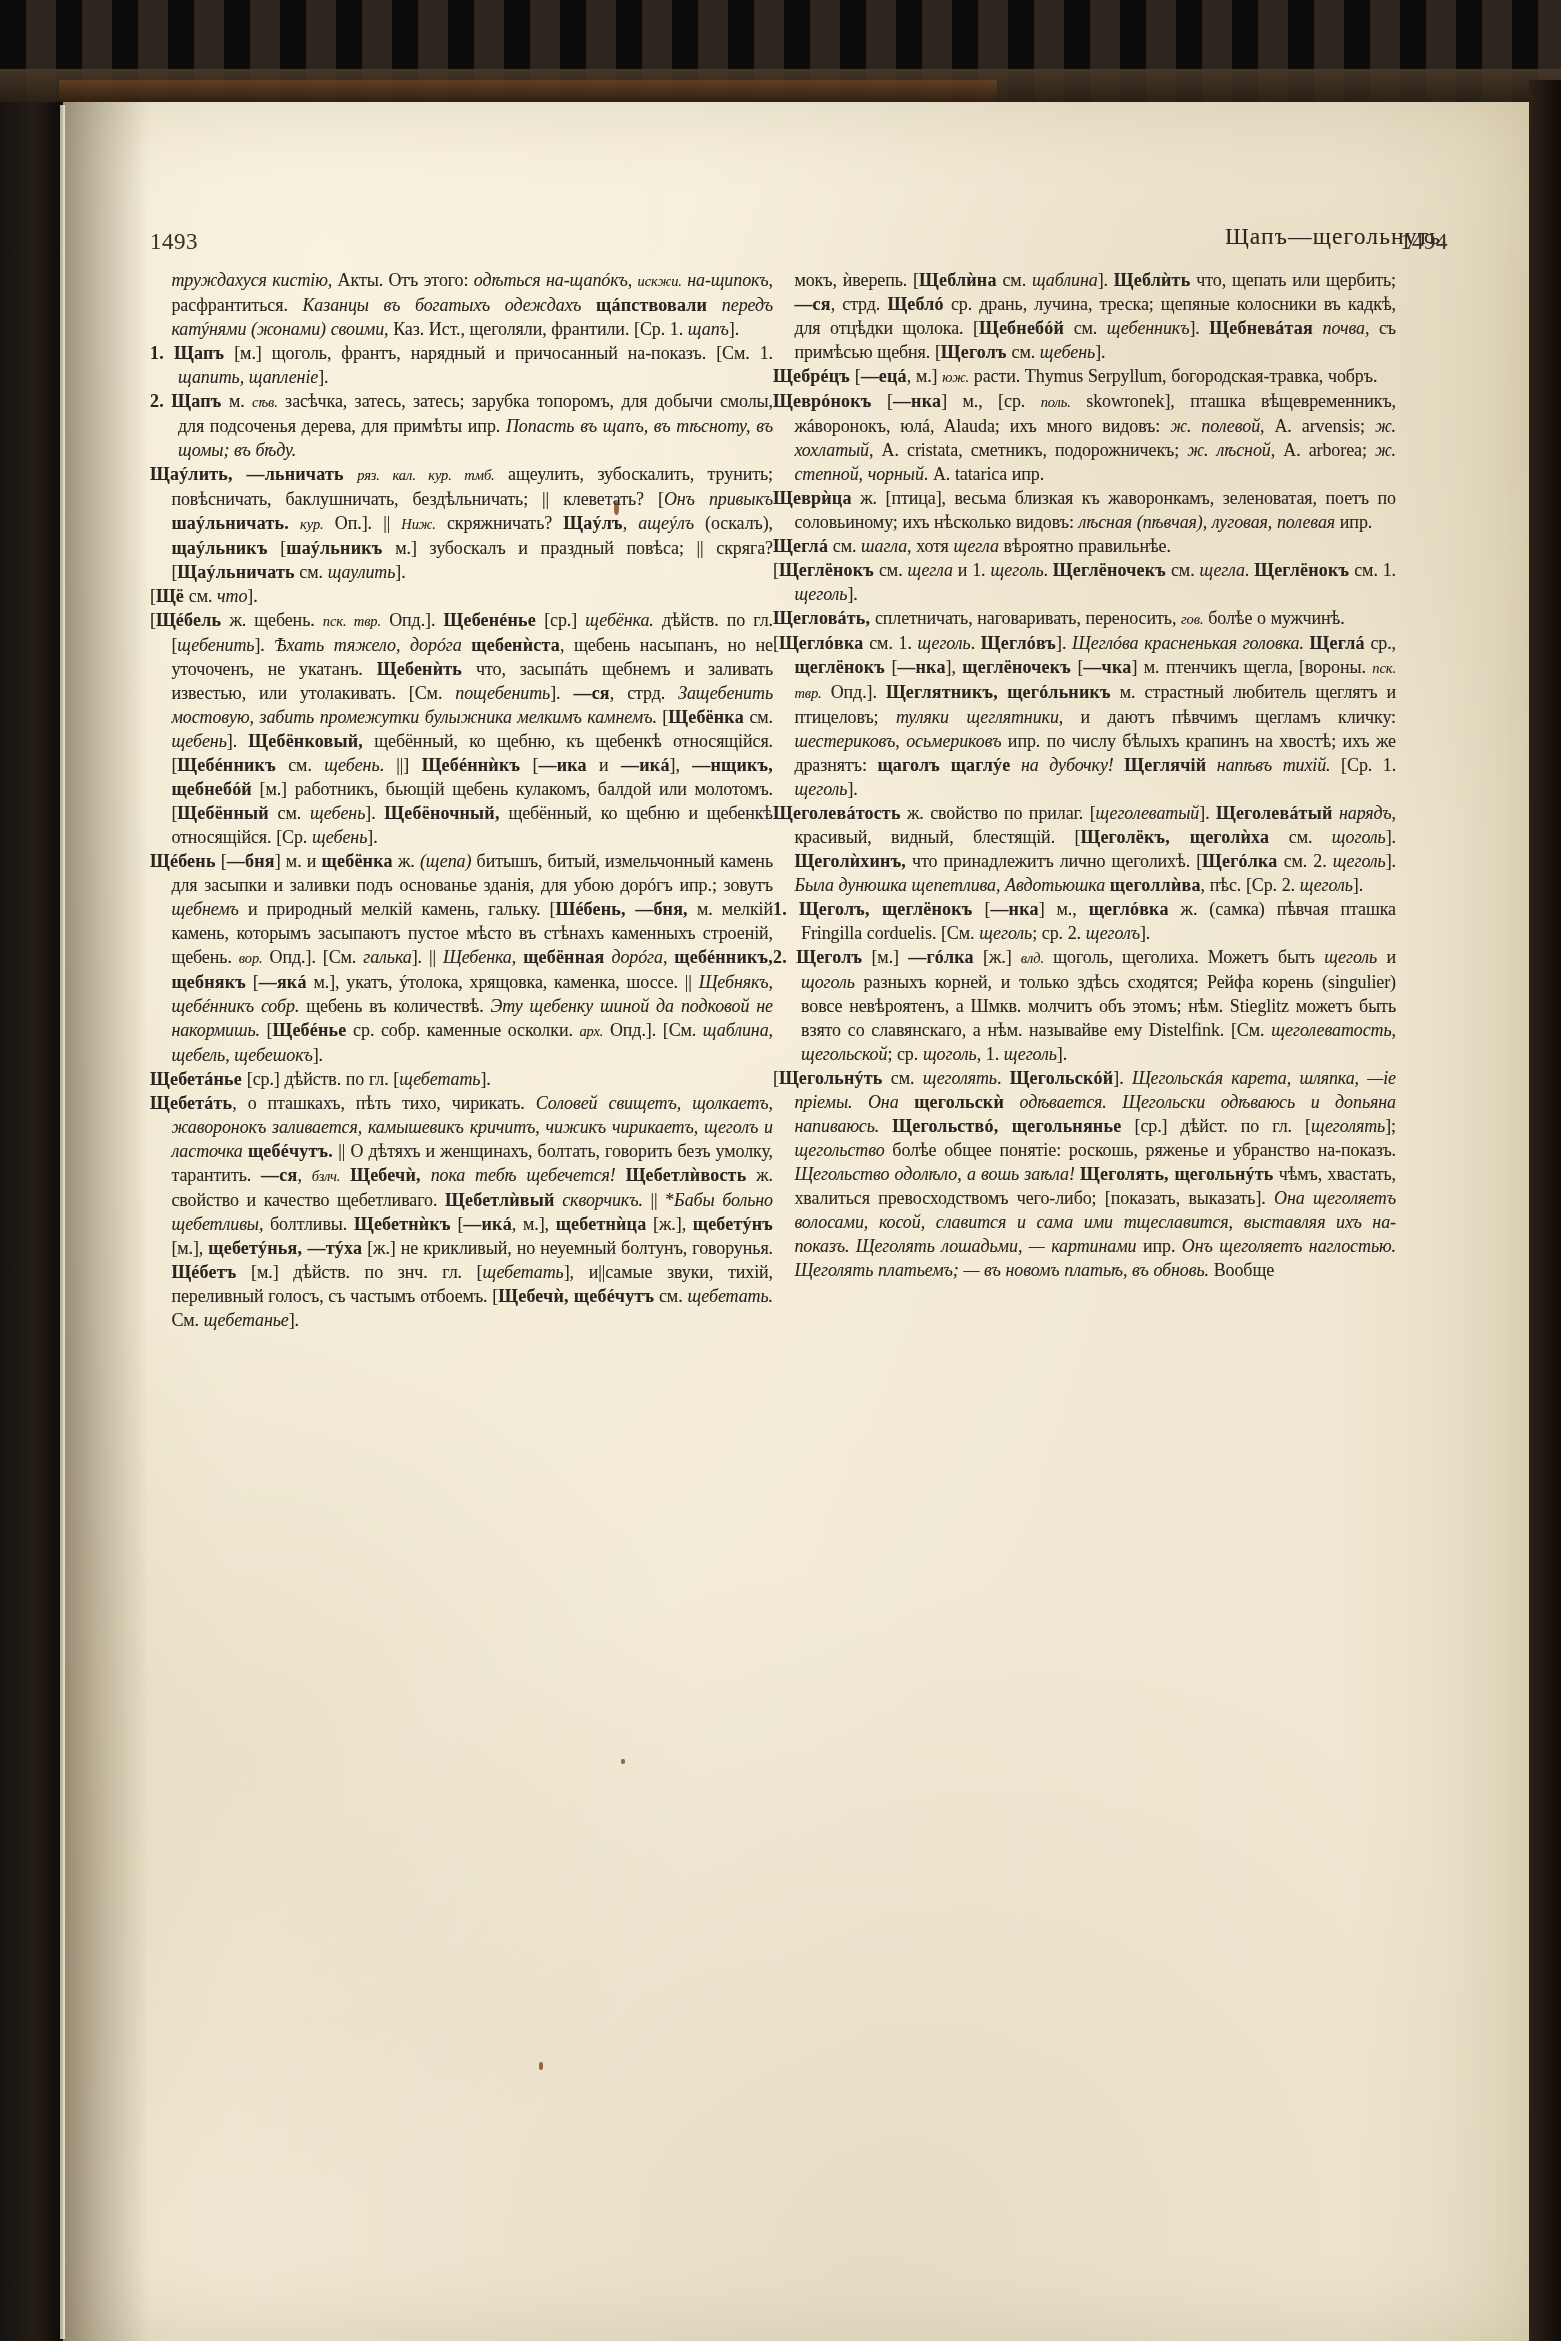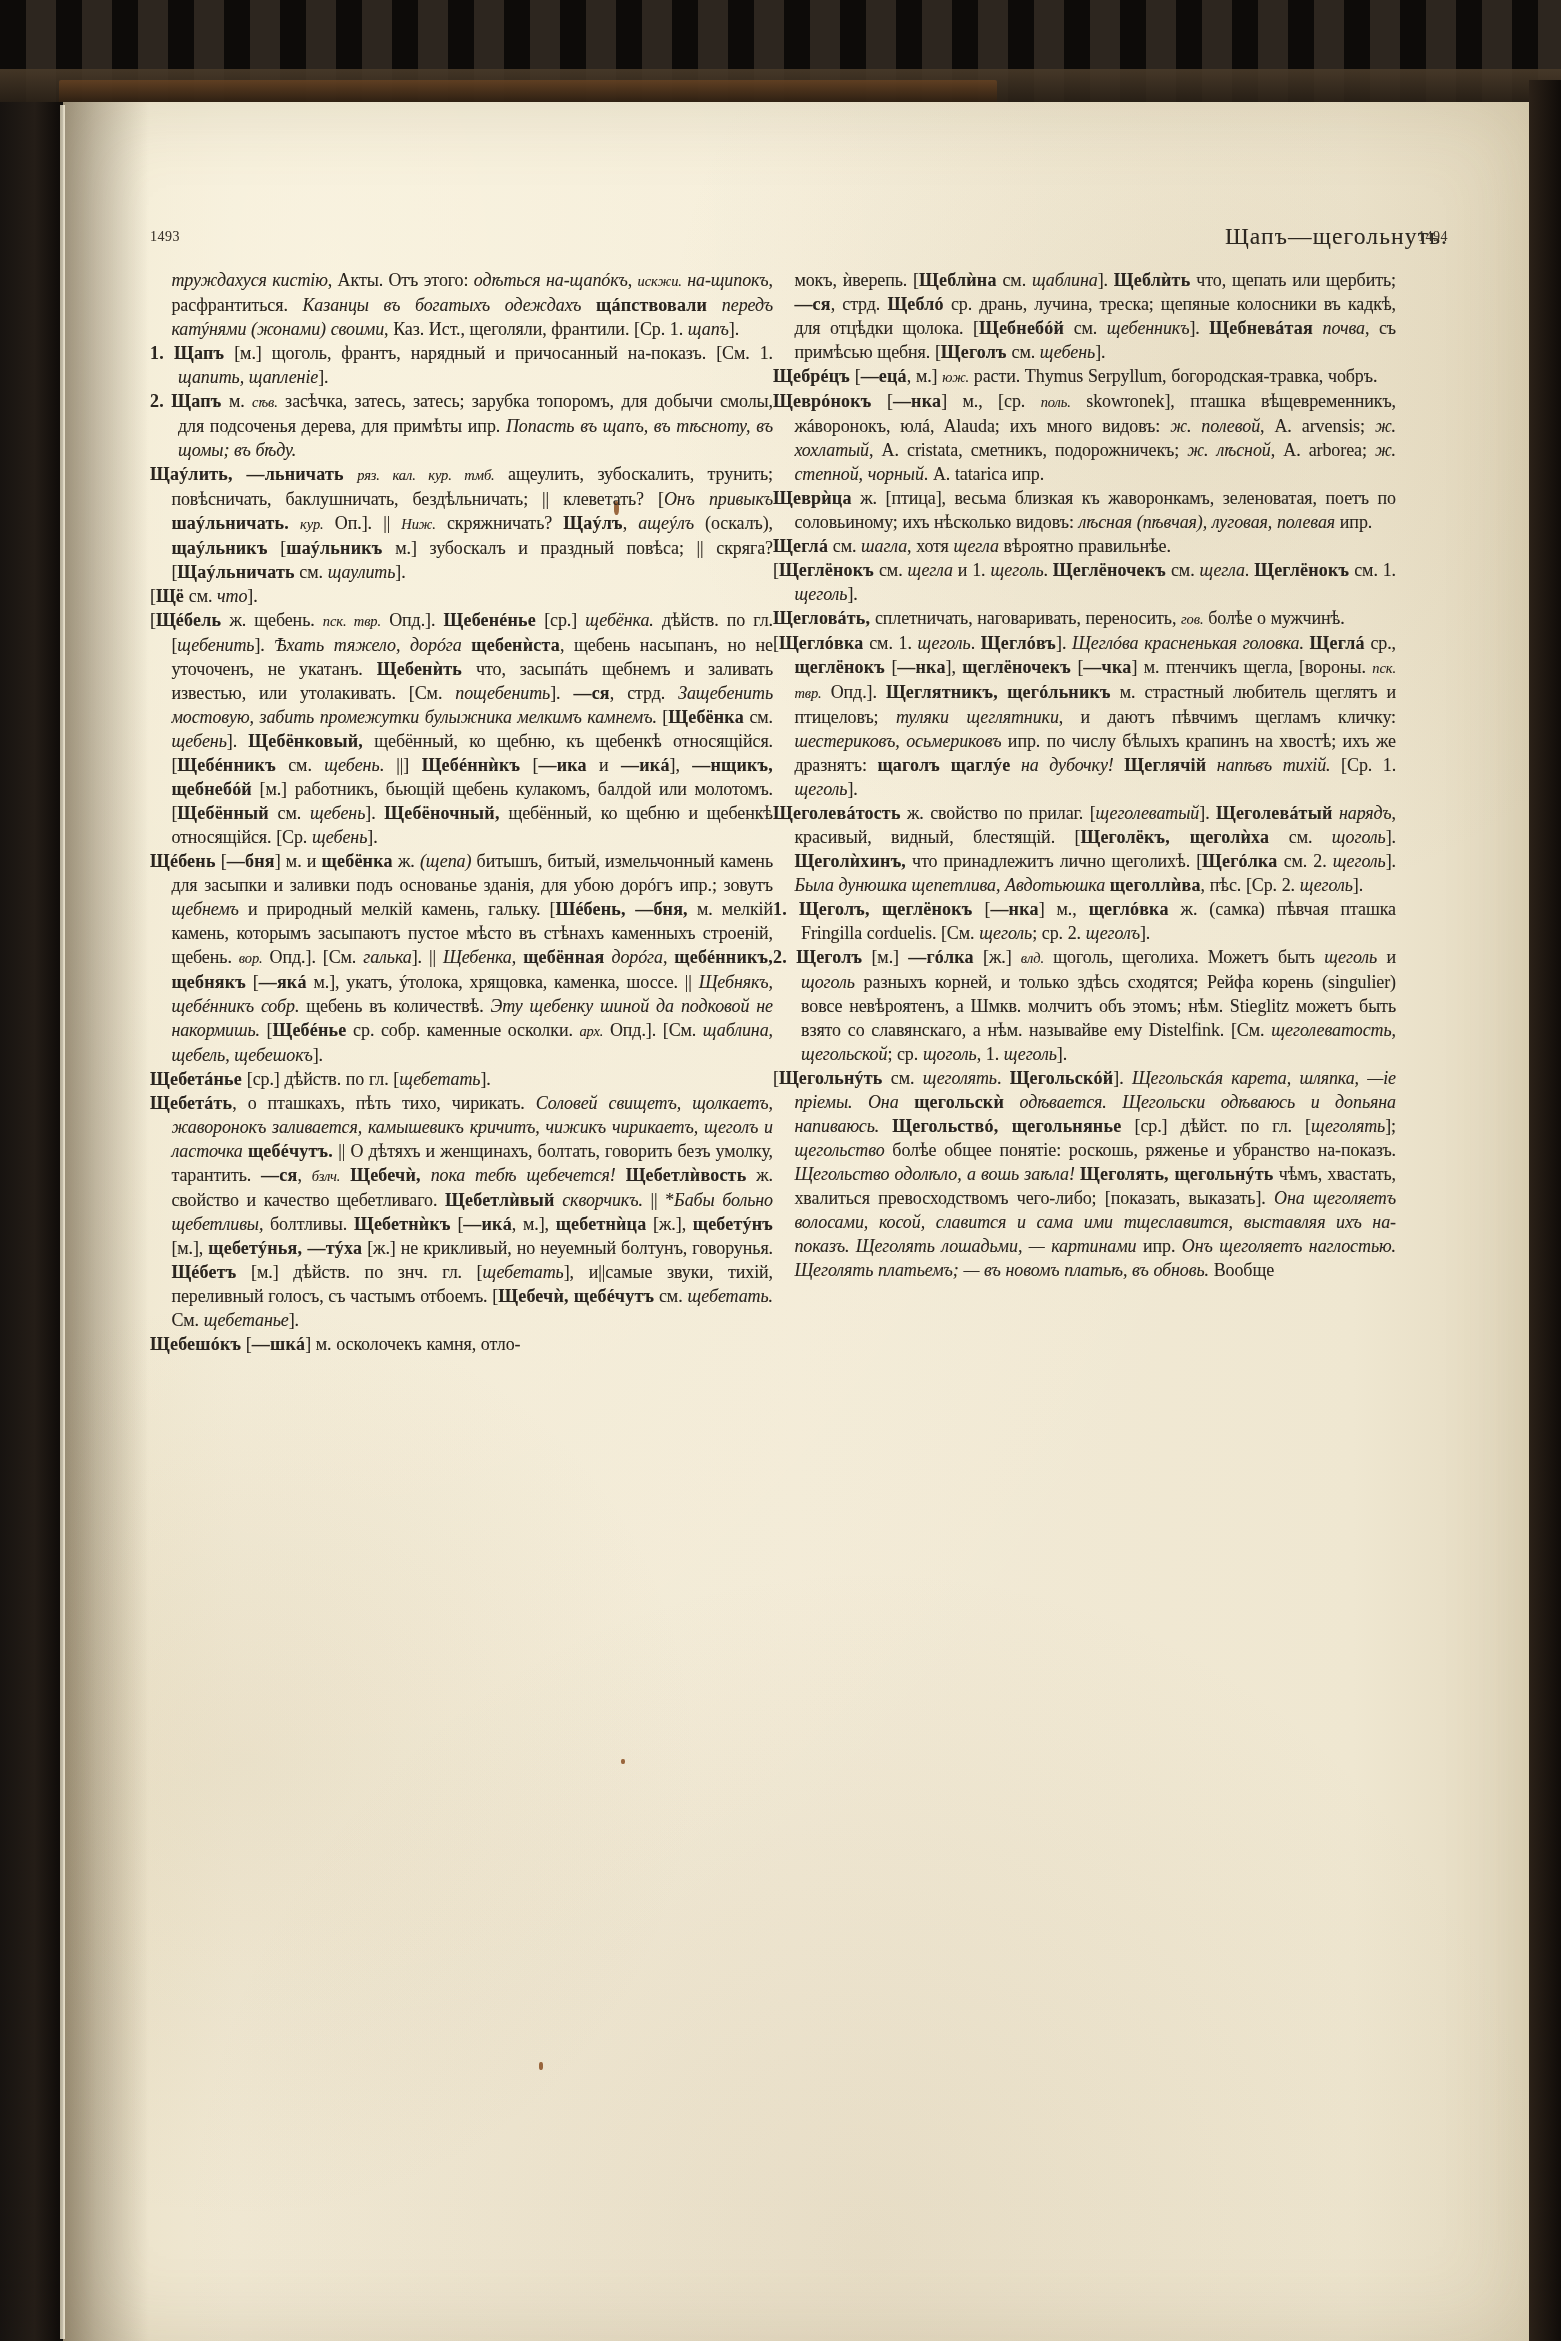--- a/index.html
+++ b/index.html
@@ -85,21 +85,21 @@
   #typeblock{
     position:absolute;left:150px;top:219px;width:1298px;height:1962px;
     color:#2a2520;
   }
   #runhead{
     position:relative;height:41px;
     font-size:23.6px;
   }
   .folio{
     position:absolute;top:9.7px;
-    font-size:14px;letter-spacing:0.5px;color:#3a342c;
+    font-size:23px;letter-spacing:0.5px;color:#3a342c;
   }
   .folio.left{left:0;}
   .folio.right{right:0;}
   .runtitle{
     position:absolute;left:0;right:0;top:4.3px;text-align:right;
     font-size:23.6px;letter-spacing:1.1px;color:#2c2721;
   }
 
   .columns{
     position:absolute;top:49px;left:0;width:1298px;height:1909px;
@@ -164,21 +164,20 @@
       <div class="col" id="col-left">
           <p class="entry cont"><i>труждахуся кистію</i>, Акты. Отъ этого: <i>одѣться на-щапóкъ</i>, <i class="sm">искжи.</i> <i>на-щипокъ</i>, расфрантиться. <i>Казанцы въ богатыхъ одеждахъ</i> <b>щáпствовали</b> <i>передъ катýнями (жонами) своими</i>, Каз. Ист., щеголяли, франтили. [Ср. 1. <i>щапъ</i>].</p>
           <p class="entry num"><b>1.</b> <b>Щапъ</b> [м.] щоголь, франтъ, нарядный и причосанный на-показъ. [См. 1. <i>щапить, щапленіе</i>].</p>
           <p class="entry num"><b>2.</b> <b>Щапъ</b> м. <i class="sm">сѣв.</i> засѣчка, затесь, затесь; зарубка топоромъ, для добычи смолы, для подсоченья дерева, для примѣты ипр. <i>Попасть въ щапъ, въ тѣсноту, въ щомы; въ бѣду.</i></p>
           <p class="entry "><b>Щаýлить, —льничать</b> <i class="sm">ряз. кал. кур. тмб.</i> ащеулить, зубоскалить, трунить; повѣсничать, баклушничать, бездѣльничать; || клеветать? [<i>Онъ привыкъ</i> <b>шаýльничать.</b> <i class="sm">кур.</i> Оп.]. || <i class="sm">Ниж.</i> скряжничать? <b>Щаýлъ</b>, <i>ащеýлъ</i> (оскалъ), <b>щаýльникъ</b> [<b>шаýльникъ</b> м.] зубоскалъ и праздный повѣса; || скряга? [<b>Щаýльничать</b> см. <i>щаулить</i>].</p>
           <p class="entry ">[<b>Щё</b> см. <i>что</i>].</p>
           <p class="entry ">[<b>Щéбель</b> ж. щебень. <i class="sm">пск. твр.</i> Опд.]. <b>Щебенéнье</b> [ср.] <i>щебёнка.</i> дѣйств. по гл. [<i>щебенить</i>]. <i>Ѣхать тяжело, дорóга</i> <b>щебенѝста</b>, щебень насыпанъ, но не уточоченъ, не укатанъ. <b>Щебенѝть</b> что, засыпáть щебнемъ и заливать известью, или утолакивать. [См. <i>пощебенить</i>]. <b>—ся</b>, стрд. <i>Защебенить мостовую, забить промежутки булыжника мелкимъ камнемъ.</i> [<b>Щебёнка</b> см. <i>щебень</i>]. <b>Щебёнковый,</b> щебённый, ко щебню, къ щебенкѣ относящійся. [<b>Щебéнникъ</b> см. <i>щебень</i>. ||] <b>Щебéннѝкъ</b> [<b>—ика</b> и <b>—икá</b>], <b>—нщикъ, щебнебóй</b> [м.] работникъ, бьющій щебень кулакомъ, балдой или молотомъ. [<b>Щебённый</b> см. <i>щебень</i>]. <b>Щебёночный,</b> щебённый, ко щебню и щебенкѣ относящійся. [Ср. <i>щебень</i>].</p>
           <p class="entry "><b>Щéбень</b> [<b>—бня</b>] м. и <b>щебёнка</b> ж. <i>(щепа)</i> битышъ, битый, измельчонный камень для засыпки и заливки подъ основанье зданія, для убою дорóгъ ипр.; зовутъ <i>щебнемъ</i> и природный мелкій камень, гальку. [<b>Шéбень, —бня,</b> м. мелкій камень, которымъ засыпаютъ пустое мѣсто въ стѣнахъ каменныхъ строеній, щебень. <i class="sm">вор.</i> Опд.]. [См. <i>галька</i>]. || <i>Щебенка</i>, <b>щебённая</b> <i>дорóга</i>, <b>щебéнникъ, щебнякъ</b> [<b>—якá</b> м.], укатъ, ýтолока, хрящовка, каменка, шоссе. || <i>Щебнякъ, щебéнникъ собр.</i> щебень въ количествѣ. <i>Эту щебенку шиной да подковой не накормишь.</i> [<b>Щебéнье</b> ср. собр. каменные осколки. <i class="sm">арх.</i> Опд.]. [См. <i>щаблина, щебель, щебешокъ</i>].</p>
           <p class="entry "><b>Щебетáнье</b> [ср.] дѣйств. по гл. [<i>щебетать</i>].</p>
           <p class="entry "><b>Щебетáть</b>, о пташкахъ, пѣть тихо, чирикать. <i>Соловей свищетъ, щолкаетъ, жаворонокъ заливается, камышевикъ кричитъ, чижикъ чирикаетъ, щеголъ и ласточка</i> <b>щебéчутъ.</b> || О дѣтяхъ и женщинахъ, болтать, говорить безъ умолку, тарантить. <b>—ся</b>, <i class="sm">бзлч.</i> <b>Щебечѝ,</b> <i>пока тебѣ щебечется!</i> <b>Щебетлѝвость</b> ж. свойство и качество щебетливаго. <b>Щебетлѝвый</b> <i>скворчикъ.</i> || *<i>Бабы больно щебетливы,</i> болтливы. <b>Щебетнѝкъ</b> [<b>—икá</b>, м.], <b>щебетнѝца</b> [ж.], <b>щебетýнъ</b> [м.], <b>щебетýнья, —тýха</b> [ж.] не крикливый, но неуемный болтунъ, говорунья. <b>Щéбетъ</b> [м.] дѣйств. по знч. гл. [<i>щебетать</i>], и||самые звуки, тихій, переливный голосъ, съ частымъ отбоемъ. [<b>Щебечѝ, щебéчутъ</b> см. <i>щебетать.</i> См. <i>щебетанье</i>].</p>
-          <p class="entry "><b>Щебешóкъ</b> [<b>—шкá</b>] м. осколочекъ камня, отло-</p>
         </div>
       <div class="col" id="col-right">
           <p class="entry cont">мокъ, ѝверепь. [<b>Щеблѝна</b> см. <i>щаблина</i>]. <b>Щеблѝть</b> что, щепать или щербить; <b>—ся</b>, стрд. <b>Щеблó</b> ср. дрань, лучина, треска; щепяные колосники въ кадкѣ, для отцѣдки щолока. [<b>Щебнебóй</b> см. <i>щебенникъ</i>]. <b>Щебневáтая</b> <i>почва</i>, съ примѣсью щебня. [<b>Щеголъ</b> см. <i>щебень</i>].</p>
           <p class="entry "><b>Щебрéцъ</b> [<b>—ецá</b>, м.] <i class="sm">юж.</i> расти. Thymus Serpyllum, богородская-травка, чобръ.</p>
           <p class="entry "><b>Щеврóнокъ</b> [<b>—нка</b>] м., [ср. <i class="sm">поль.</i> skowronek], пташка вѣщевременникъ, жáворонокъ, юлá, Alauda; ихъ много видовъ: <i>ж. полевой</i>, A. arvensis; <i>ж. хохлатый</i>, A. cristata, сметникъ, подорожничекъ; <i>ж. лѣсной</i>, A. arborea; <i>ж. степной, чорный</i>. A. tatarica ипр.</p>
           <p class="entry "><b>Щеврѝца</b> ж. [птица], весьма близкая къ жаворонкамъ, зеленоватая, поетъ по соловьиному; ихъ нѣсколько видовъ: <i>лѣсная (пѣвчая), луговая, полевая</i> ипр.</p>
           <p class="entry "><b>Щеглá</b> см. <i>шагла</i>, хотя <i>щегла</i> вѣроятно правильнѣе.</p>
           <p class="entry ">[<b>Щеглёнокъ</b> см. <i>щегла</i> и 1. <i>щеголь</i>. <b>Щеглёночекъ</b> см. <i>щегла</i>. <b>Щеглёнокъ</b> см. 1. <i>щеголь</i>].</p>
           <p class="entry "><b>Щегловáть,</b> сплетничать, наговаривать, переносить, <i class="sm">гов.</i> болѣе о мужчинѣ.</p>
           <p class="entry ">[<b>Щеглóвка</b> см. 1. <i>щеголь</i>. <b>Щеглóвъ</b>]. <i>Щеглóва красненькая головка.</i> <b>Щеглá</b> ср., <b>щеглёнокъ</b> [<b>—нка</b>], <b>щеглёночекъ</b> [<b>—чка</b>] м. птенчикъ щегла, [вороны. <i class="sm">пск. твр.</i> Опд.]. <b>Щеглятникъ, щегóльникъ</b> м. страстный любитель щеглятъ и птицеловъ; <i>туляки щеглятники</i>, и даютъ пѣвчимъ щегламъ кличку: <i>шестериковъ, осьмериковъ</i> ипр. по числу бѣлыхъ крапинъ на хвостѣ; ихъ же дразнятъ: <b>щаголъ щаглýе</b> <i>на дубочку!</i> <b>Щеглячій</b> <i>напѣвъ тихій.</i> [Ср. 1. <i>щеголь</i>].</p>

